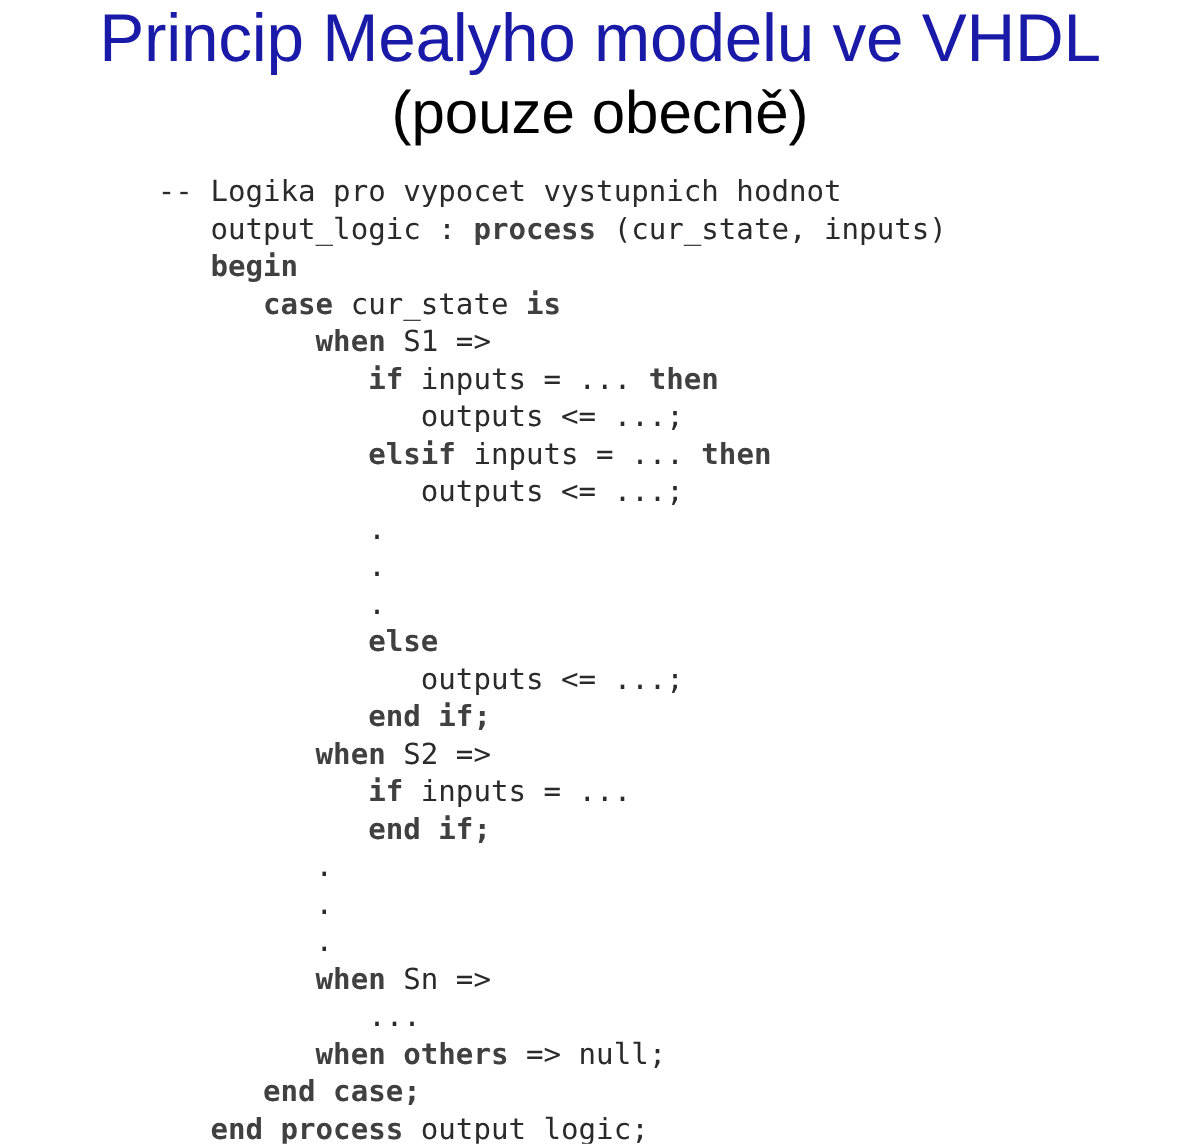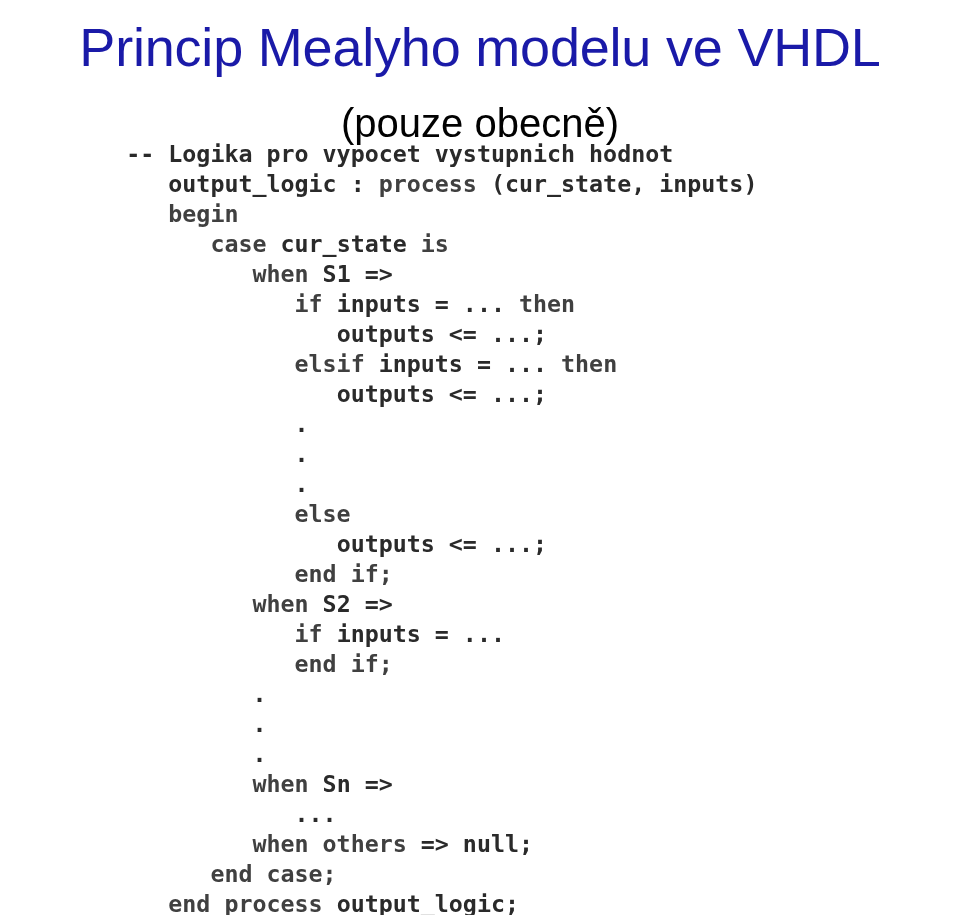--- a/index.html
+++ b/index.html
@@ -34,26 +34,26 @@
 
   .slide-title {
     font-family: "Liberation Sans", sans-serif;
     font-size: 54px;
     line-height: 62px;
     font-weight: 400;
     color: #1a1aa8;
     white-space: nowrap;
     letter-spacing: -0.2px;
     margin: 0;
-    padding: 16px;
+    padding: 0;
   }
 
   .slide-subtitle {
     font-family: "Liberation Sans", sans-serif;
-    font-size: 40px;
+    font-size: 48px;
     line-height: 58px;
     font-weight: 400;
     color: #010101;
     white-space: nowrap;
     margin: 0;
     padding: 0;
   }
 
   
   .code-block {
@@ -74,21 +74,21 @@
     padding: 0;
     margin: 0;
   }
 
   .kw {
     font-weight: bold;
     color: #404040;
   }
 
   .pl {
-    font-weight: bold;
+    font-weight: normal;
     color: #2a2a2a;
   }
 </style>
 </head>
 <body>
 
 <div id="slide">
 
   <div class="title-block">
     <div class="slide-title">Princip Mealyho modelu ve VHDL</div>

